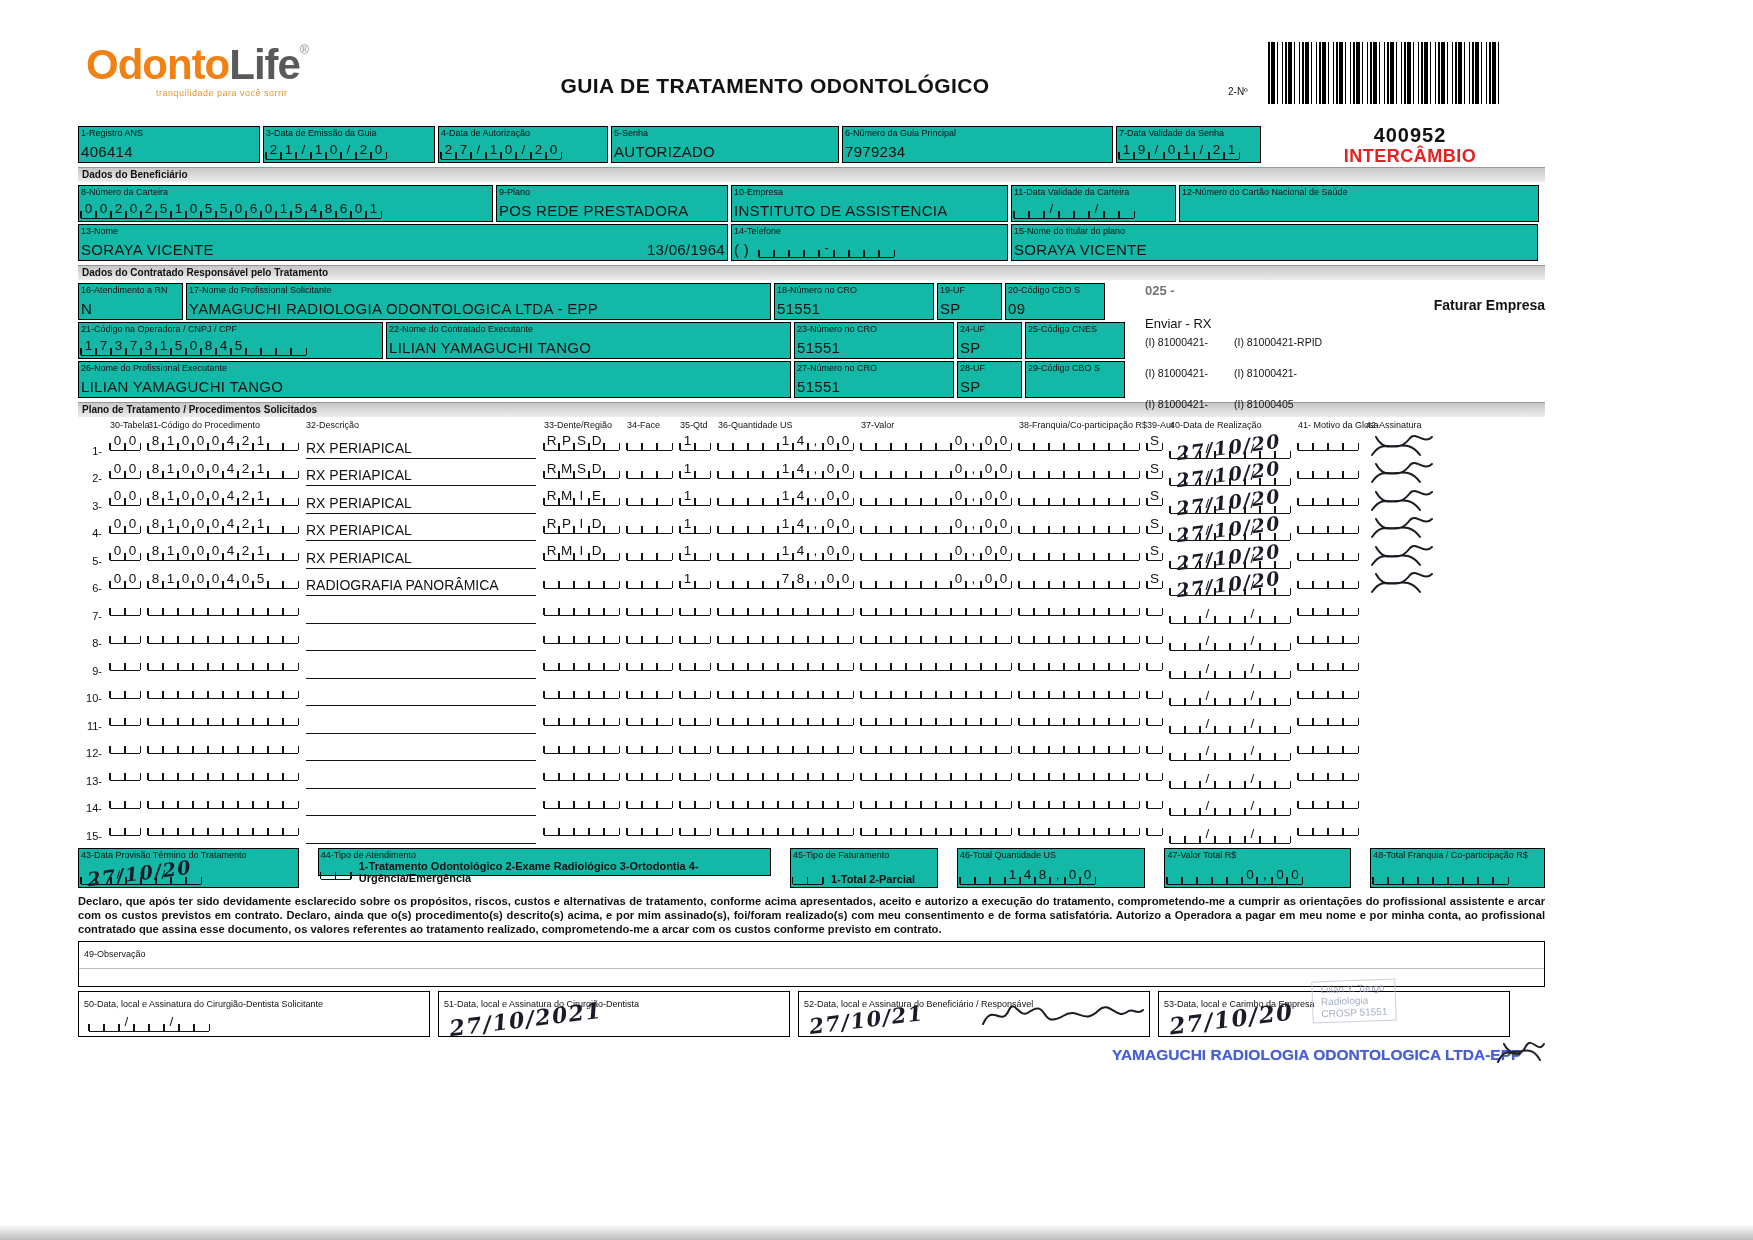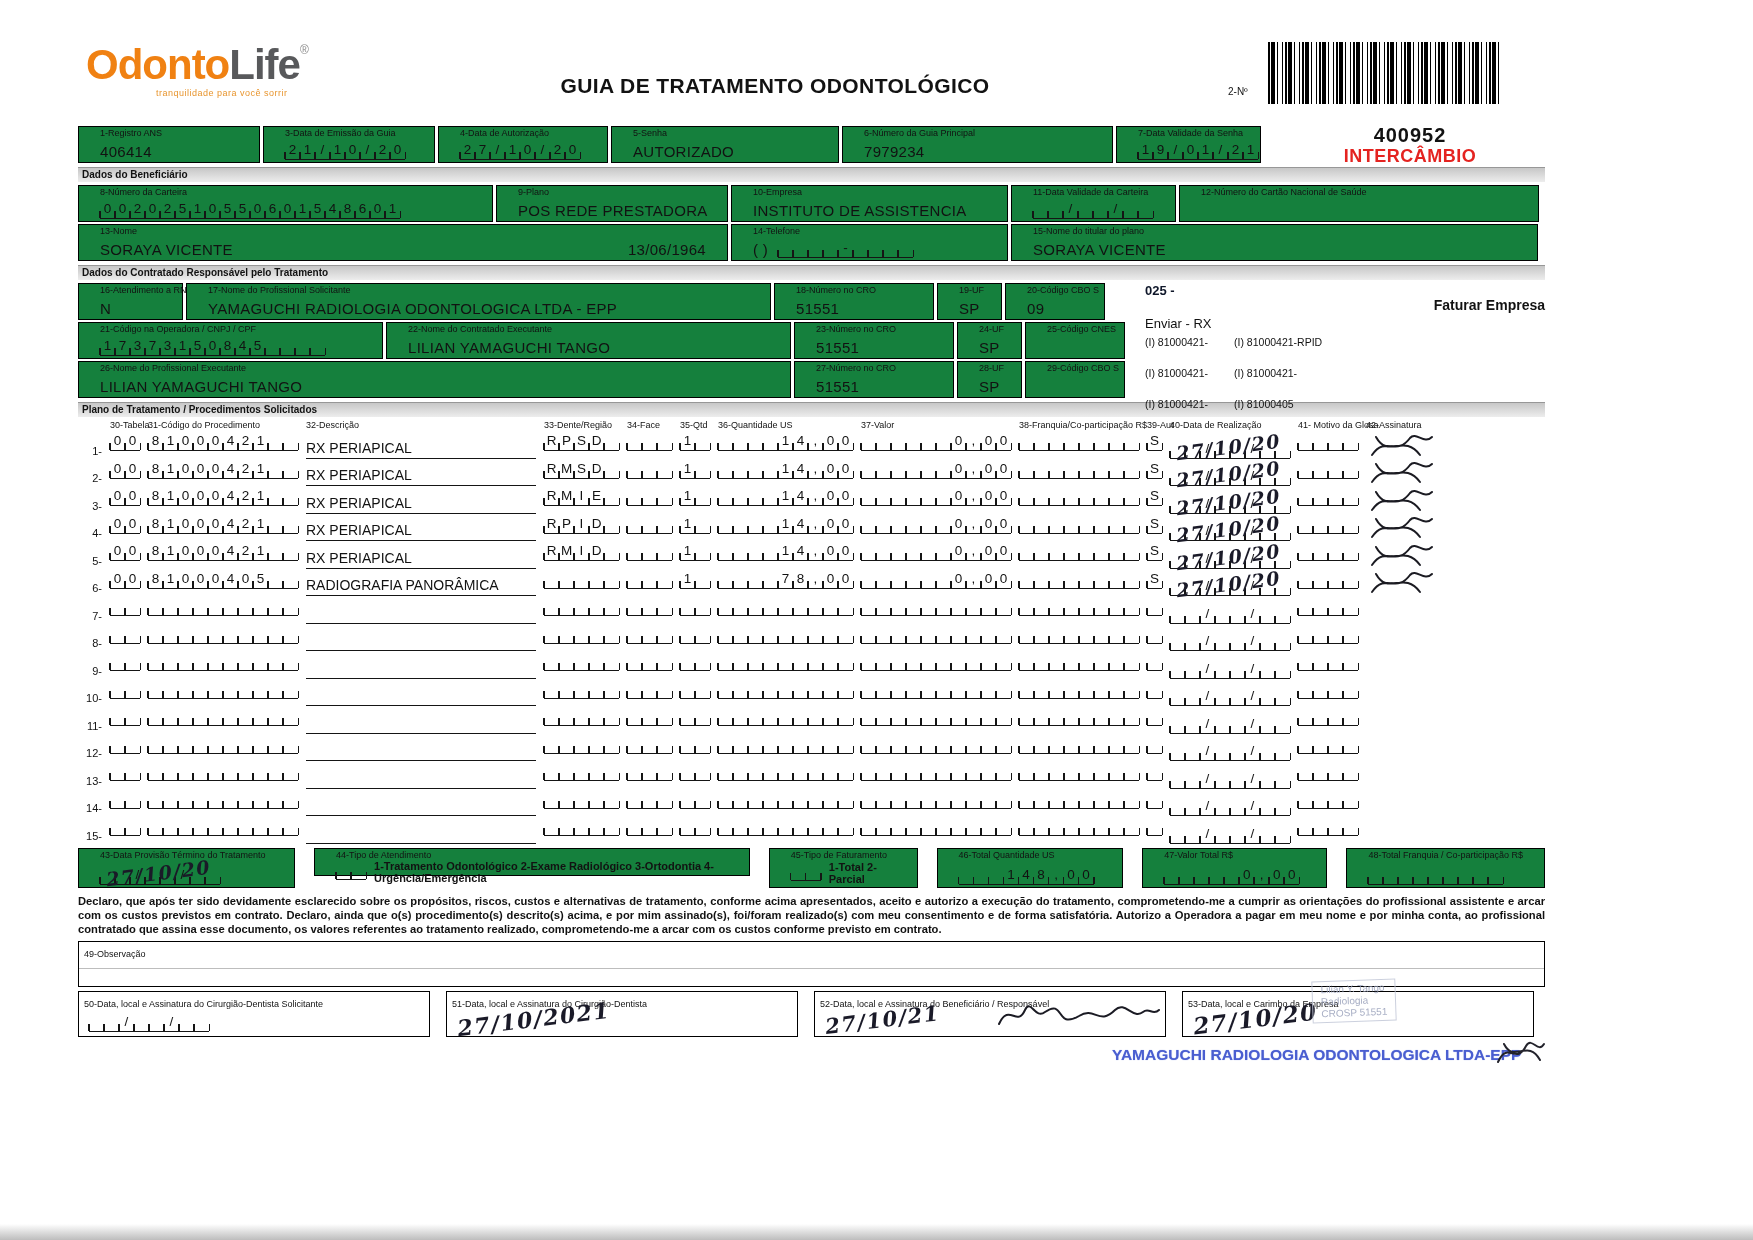--- a/index.html
+++ b/index.html
@@ -14,37 +14,37 @@
   .logo-tag{display:block;font-size:9px;color:#e8952e;margin-top:3px;letter-spacing:.5px;padding-left:70px;}
   .title{position:absolute;left:400px;top:74px;width:750px;text-align:center;font-size:21px;font-weight:700;letter-spacing:.4px;}
   .barcode-wrap{position:absolute;left:1268px;top:42px;width:234px;}
   .barcode{width:234px;height:62px;background:repeating-linear-gradient(90deg,#000 0 2px,#fff 2px 3px,#000 3px 7px,#fff 7px 9px,#000 9px 10px,#fff 10px 14px,#000 14px 15px,#fff 15px 17px);}
   .barcode-label{position:absolute;left:1228px;top:86px;font-size:10px;}
   .guide-num{position:absolute;left:1310px;top:124px;width:200px;text-align:center;font-size:20px;font-weight:700;letter-spacing:1px;}
   .intercambio{position:absolute;left:1310px;top:146px;width:200px;text-align:center;font-size:18px;font-weight:700;color:#e42320;letter-spacing:.5px;}
   
   .content{position:absolute;left:78px;top:126px;width:1467px;}
   .frow{display:flex;gap:3px;margin-bottom:2px;}
-  .fbox{border:1.6px solid #000;background:#15803d;padding:1px 21px 2px;display:flex;flex-direction:column;justify-content:space-between;height:37px;}
+  .fbox{border:1.6px solid #000;background:#14b8a6;padding:1px 2px 2px;display:flex;flex-direction:column;justify-content:space-between;height:37px;}
   .flabel{font-size:9px;line-height:10px;white-space:nowrap;overflow:visible;}
   .fval{font-size:15px;line-height:17px;letter-spacing:.3px;white-space:nowrap;}
   .fval-row{display:flex;justify-content:space-between;align-items:flex-end;}
   .secbar{background:linear-gradient(180deg,#c7c7c7,#ededed);border-top:1px solid #979797;font-size:10px;font-weight:700;padding:1px 4px 2px;margin:4px 0 3px;}
   
   .comb{display:inline-flex;border-bottom:1.6px solid #151515;position:relative;align-self:flex-start;}
   .comb::after{content:"";position:absolute;right:-1px;bottom:0;width:1.5px;height:7px;background:#151515;}
   .cc{display:inline-block;width:15px;height:19px;line-height:19px;font-size:13.5px;text-align:center;position:relative;}
   .cc::before{content:"";position:absolute;left:-1px;bottom:0;width:1.5px;height:7px;background:#151515;}
   .hand{font-family:"DejaVu Serif",serif;font-style:italic;font-weight:700;color:#1a1a28;transform:rotate(-7deg);display:inline-block;font-size:19px;letter-spacing:1.5px;white-space:nowrap;}
   .overlay{position:absolute;left:6px;bottom:1px;}
   .datewrap{position:relative;display:inline-block;}
   
   .contratado{position:relative;}
   .annotation{position:absolute;left:1067px;top:0;width:400px;font-size:11px;line-height:15px;}
-  .ann-code{color:#0f172a;font-size:13px;font-weight:700;}
+  .ann-code{color:#737373;font-size:13px;font-weight:700;}
   .ann-strong{font-size:14px;font-weight:700;margin-bottom:2px;text-align:right;}
   .ann-mid{font-size:13px;margin:3px 0 4px;}
   .ann-grid{display:flex;gap:26px;}
   .ann-col{display:flex;flex-direction:column;gap:16px;font-size:10.5px;}
   
   .thead{display:flex;gap:8px;font-size:9px;margin:2px 0 1px;}
   .thead span{white-space:nowrap;overflow:visible;}
   .trow{display:flex;gap:8px;height:27.5px;align-items:flex-end;}
   .c-num{width:24px;} .c-tabela{width:30px;} .c-codigo{width:150px;} .c-desc{width:230px;}
   .c-dente{width:75px;} .c-face{width:45px;} .c-qtd{width:30px;} .c-us{width:135px;}
@@ -55,21 +55,21 @@
   .signcell{width:80px;position:relative;height:26px;}
   
   .totrow{display:flex;gap:19px;margin-top:4px;}
   .tot-opts{font-size:11px;font-weight:700;display:flex;align-items:flex-end;gap:8px;}
   
   .decl{font-size:11.2px;font-weight:700;line-height:1.28;text-align:justify;margin:6px 0 5px;}
   
   .obsbox{border:1.6px solid #000;height:46px;padding:1px 5px;position:relative;}
   .obsbox::after{content:"";position:absolute;left:0;right:0;top:58%;border-top:1px solid #bdbdbd;}
   
-  .sigrow{display:flex;gap:16px;margin-top:4px;}
+  .sigrow{display:flex;gap:8px;margin-top:4px;}
   .sigbox{border:1.6px solid #000;height:46px;padding:1px 5px;width:352px;position:relative;}
   .sig-hand{position:absolute;left:10px;bottom:4px;}
   .footer-company{position:absolute;left:1112px;top:1046px;font-size:15.5px;font-weight:700;color:#4a5ed0;text-shadow:0 0 1px #8fa0e8;white-space:nowrap;}
   .footer-scrawl{position:absolute;left:1490px;top:1036px;}
   .stamp{position:absolute;left:1312px;top:980px;border:1px solid #c3c8d8;padding:2px 8px;color:#98a0ba;font-size:10px;line-height:12px;transform:rotate(-2deg);opacity:.85;}
   .scan-bottom{position:absolute;left:0;right:0;bottom:0;height:16px;background:linear-gradient(180deg,#ffffff,#bdbdbd);}
 </style>
 </head>
 <body>
 

